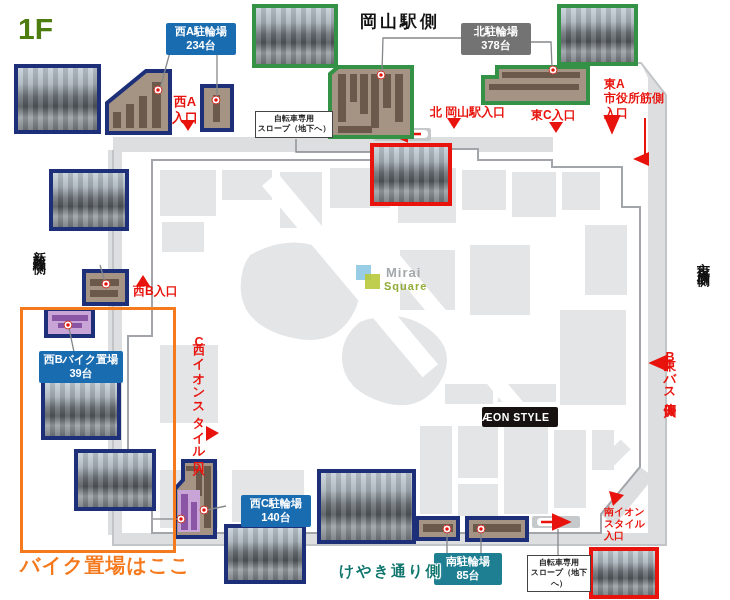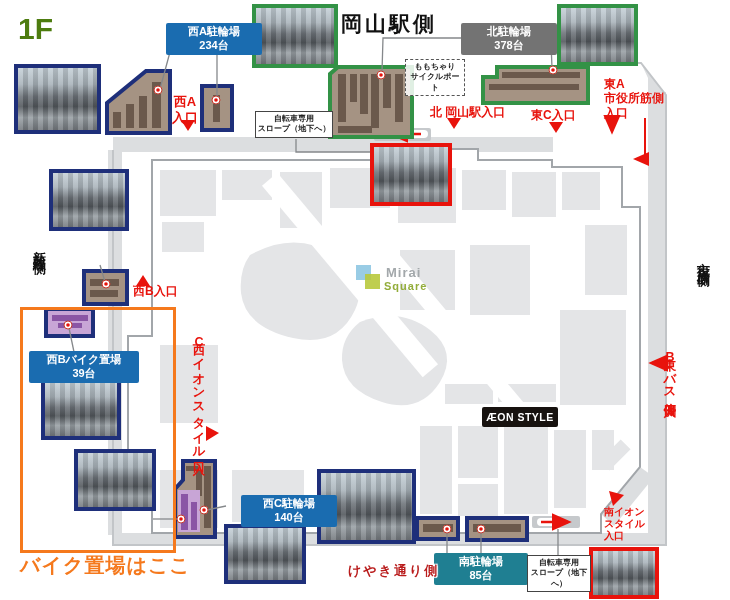--- a/index.html
+++ b/index.html
@@ -10,40 +10,40 @@
   
   .photo{box-sizing:border-box;border:4px solid #1e2f7a;
     background:
       repeating-linear-gradient(90deg, rgba(255,255,255,.10) 0 5px, rgba(0,0,0,.12) 5px 10px),
       linear-gradient(180deg,#c6d1d8 0%,#aab4bb 26%,#6e747a 46%,#53585d 62%,#9aa1a6 80%,#74797e 100%);}
   .photo.green{border-color:#339246;}
   .photo.red{border-color:#e8130c;}
 
   
   .plabel{background:#1a6cb0;color:#fff;font-weight:700;font-size:11px;line-height:1.25;
-          text-align:center;padding:2px 16px;border-radius:2px;}
+          text-align:center;padding:2px 3px;border-radius:2px;}
   .plabel.green{background:#737373;}
   .plabel.teal{background:#1f7f92;}
 
   
   .ent{color:#e8130c;font-weight:700;font-size:12px;line-height:1.2;white-space:nowrap;}
   .vert{writing-mode:vertical-rl;text-orientation:upright;}
 
   .side{color:#111;font-weight:700;white-space:nowrap;}
   .halo{text-shadow:-1px -1px 0 #fff,1px -1px 0 #fff,-1px 1px 0 #fff,1px 1px 0 #fff,0 0 3px #fff;}
 
   .notebox{box-sizing:border-box;background:#fff;border:1px solid #444;color:#222;
            font-size:8px;line-height:1.3;text-align:center;font-weight:700;padding:2px 1px;}
   .notebox.dashed{border:1.5px dashed #555;background:rgba(255,255,255,.85);}
 
   #orange-zone{border:3px solid #f5791d;}
   #bike-here{color:#f5791d;font-weight:700;font-size:20px;letter-spacing:1px;white-space:nowrap;}
 
   #aeon-logo{background:#17120f;color:#fff;font-weight:700;font-size:10.5px;letter-spacing:.5px;
-             text-align:center;line-height:20px;border-radius:2px;}
+             text-align:left;line-height:20px;border-radius:2px;}
   .mirai-t1{color:#a3a8ab;font-weight:700;font-size:13px;letter-spacing:1px;line-height:1;}
   .mirai-t2{color:#93ad3a;font-weight:700;font-size:11px;letter-spacing:1px;line-height:1;}
   .sq{position:absolute;width:15px;height:15px;}
 </style>
 </head>
 <body>
 
 <div id="stage">
 
   <svg class="abs" style="left:0;top:0" width="730" height="600" viewBox="0 0 730 600">
@@ -238,21 +238,21 @@
   <div class="photo red abs" style="left:589px;top:547px;width:70px;height:52px"></div>
 
   <div class="plabel abs" style="left:166px;top:23px;width:64px">
     <div>西A駐輪場</div>
     <div>234台</div>
   </div>
   <div class="plabel green abs" style="left:461px;top:23px;width:64px">
     <div>北駐輪場</div>
     <div>378台</div>
   </div>
-  <div class="plabel abs" style="left:29px;top:351px;width:78px">
+  <div class="plabel abs" style="left:39px;top:351px;width:78px">
     <div>西Bバイク置場</div>
     <div>39台</div>
   </div>
   <div class="plabel abs" style="left:241px;top:495px;width:64px">
     <div>西C駐輪場</div>
     <div>140台</div>
   </div>
   <div class="plabel teal abs" style="left:434px;top:553px;width:62px">
     <div>南駐輪場</div>
     <div>85台</div>
@@ -272,36 +272,32 @@
   <div class="ent abs" style="left:133px;top:284px">西B入口</div>
   <div class="ent vert abs" style="left:191px;top:334px;font-size:12.5px;letter-spacing:.5px">西Cイオンスタイル入口</div>
   <div class="ent vert abs" style="left:662px;top:349px;font-size:12.5px;letter-spacing:.5px">東Bバス停側入口</div>
   <div class="ent abs" style="left:604px;top:506px;font-size:10px">
     <div>南イオン</div>
     <div>スタイル</div>
     <div>入口</div>
   </div>
 
   <div class="abs" style="left:18px;top:12px;font-size:30px;font-weight:700;color:#4d7c0f">1F</div>
-  <div class="side abs" style="left:341px;top:10px;font-size:21px;letter-spacing:3px">岡山駅側</div>
+  <div class="side abs" style="left:360px;top:10px;font-size:17px;letter-spacing:3px">岡山駅側</div>
   <div class="side vert abs" style="left:30px;top:240px;font-size:13px;letter-spacing:4px">新幹線側</div>
   <div class="side vert halo abs" style="left:694px;top:252px;font-size:13px;letter-spacing:3px">市役所筋側</div>
-  <div class="side halo abs" style="left:348px;top:562px;font-size:13px;letter-spacing:2px;color:#b91c1c">けやき通り側</div>
+  <div class="side halo abs" style="left:339px;top:562px;font-size:15px;letter-spacing:2px;color:#0f766e">けやき通り側</div>
 
   <div class="notebox abs" style="left:255px;top:111px;width:78px">
     <div>自転車専用</div>
     <div>スロープ（地下へ）</div>
   </div>
   <div class="notebox abs" style="left:527px;top:555px;width:64px">
     <div>自転車専用</div>
     <div>スロープ（地下へ）</div>
-  </div>
-  <div class="notebox dashed abs" style="left:405px;top:59px;width:60px">
-    <div>ももちゃり</div>
-    <div>サイクルポート</div>
   </div>
   <div class="abs" style="left:356px;top:263px;width:90px;height:36px">
     <div class="sq" style="left:0;top:2px;background:#8ec7e2;opacity:.9"></div>
     <div class="sq" style="left:9px;top:11px;background:#b8c93c;opacity:.9"></div>
     <div class="mirai-t1 abs" style="left:30px;top:3px">Mirai</div>
     <div class="mirai-t2 abs" style="left:28px;top:18px">Square</div>
   </div>
 
   <div id="bike-here" class="abs" style="left:20px;top:552px">バイク置場はここ</div>
   <div id="aeon-logo" class="abs" style="left:482px;top:407px;width:76px;height:20px">ÆON STYLE</div>

